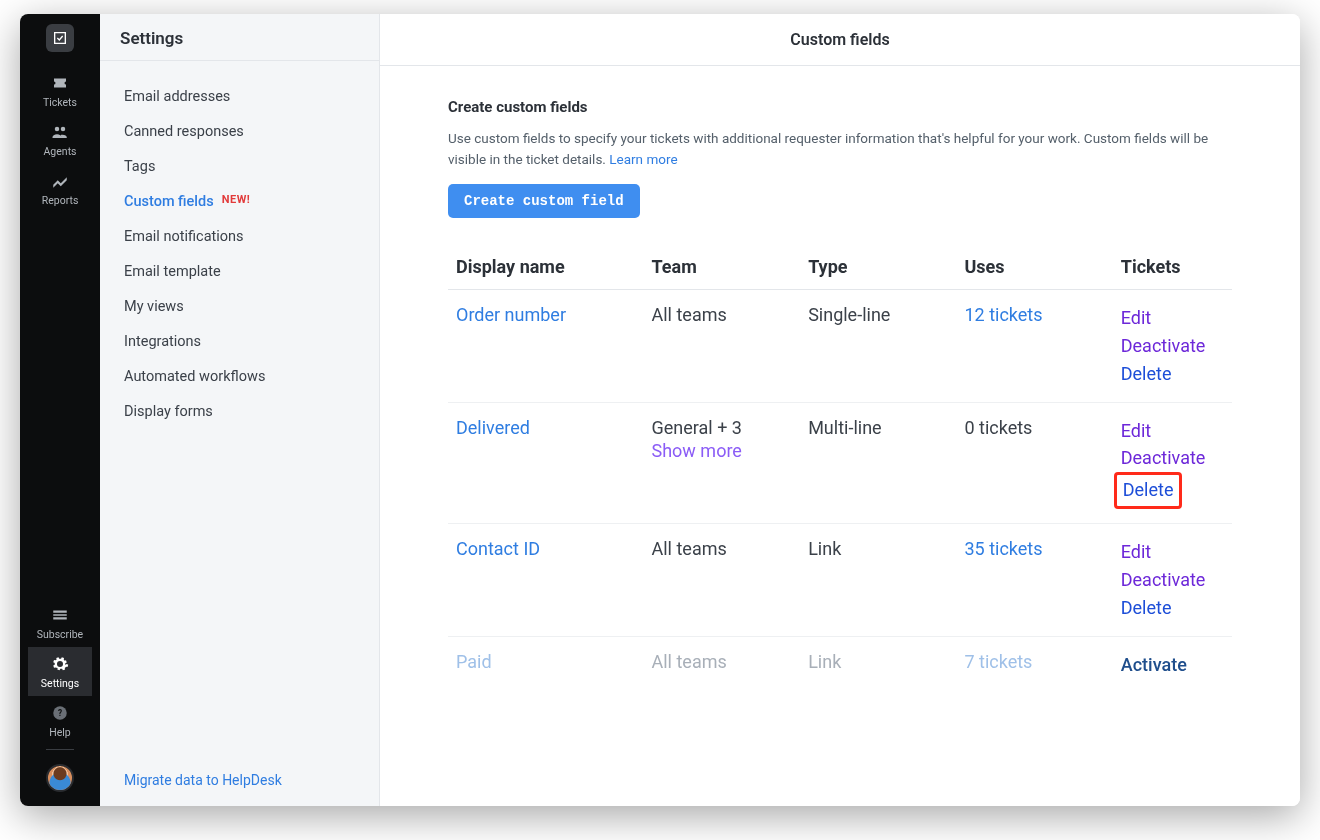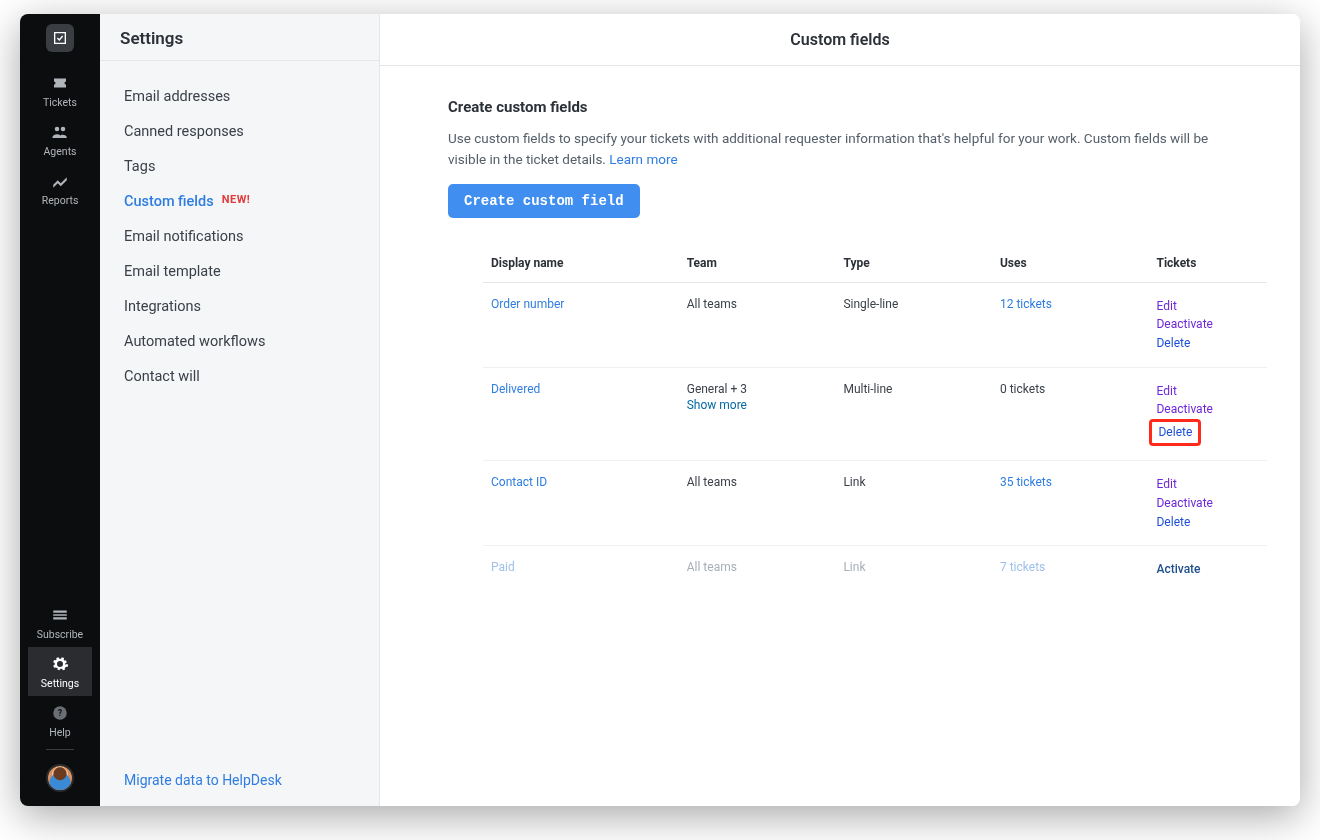--- a/index.html
+++ b/index.html
@@ -145,43 +145,42 @@
     border:none;
     cursor:pointer;
     font-family:Liberation Mono, monospace;
   }
 
   
   table.fields {
     width:100%;
     border-collapse:collapse;
     margin-top:28px;
-    font-size:12px;
-    margin-left:35px;
+    font-size:18px;
   }
   table.fields th {
     text-align:left;
     font-weight:700;
     color:#2c3138;
     padding:10px 8px 12px;
     border-bottom:1px solid #e3e6ea;
   }
   table.fields td {
     padding:14px 8px;
     border-bottom:1px solid #eef0f2;
     vertical-align:top;
     color:#3b4149;
   }
   table.fields tbody tr:last-child td { border-bottom:none; }
   table.fields tbody tr.inactive td { color:#a8afb8; }
   table.fields tbody tr.inactive td .link,
   table.fields tbody tr.inactive td .uses-link { color:#9fc0e8; }
   .link { color:#2f7de1; text-decoration:none; cursor:pointer; display:inline-block; }
   .uses-link { color:#2f7de1; text-decoration:none; cursor:pointer; }
-  .team-more { color:#0369a1; cursor:pointer; display:block; margin-top:2px; }
+  .team-more { color:#8b5cf6; cursor:pointer; display:block; margin-top:2px; }
   .actions-cell .action { display:block; color:#6d28d9; cursor:pointer; line-height:1.55; }
   .actions-cell .action.delete { color:#1d4ed8; }
   .actions-cell .action.activate { color:#1f4e8c; font-weight:500; }
   .highlight-box {
     display:inline-block;
     border:3px solid #ff2a1a;
     border-radius:4px;
     padding:1px 6px 2px;
     margin-left:-7px;
   }
@@ -266,27 +265,30 @@
           <span>Custom fields</span>
           <span class="badge-new">NEW!</span>
         </div>
         <div class="item">
           <span>Email notifications</span>
         </div>
         <div class="item">
           <span>Email template</span>
         </div>
         <div class="item">
+          <span>My views</span>
+        </div>
+        <div class="item">
           <span>Integrations</span>
         </div>
         <div class="item">
           <span>Automated workflows</span>
         </div>
         <div class="item">
-          <span>Contact will</span>
+          <span>Display forms</span>
         </div>
       </div>
     <div class="sidebar-footer">
       <a>Migrate data to HelpDesk</a>
     </div>
   </div>
 
   <div class="main">
     <div class="main-header">Custom fields</div>
     <div class="main-body">

